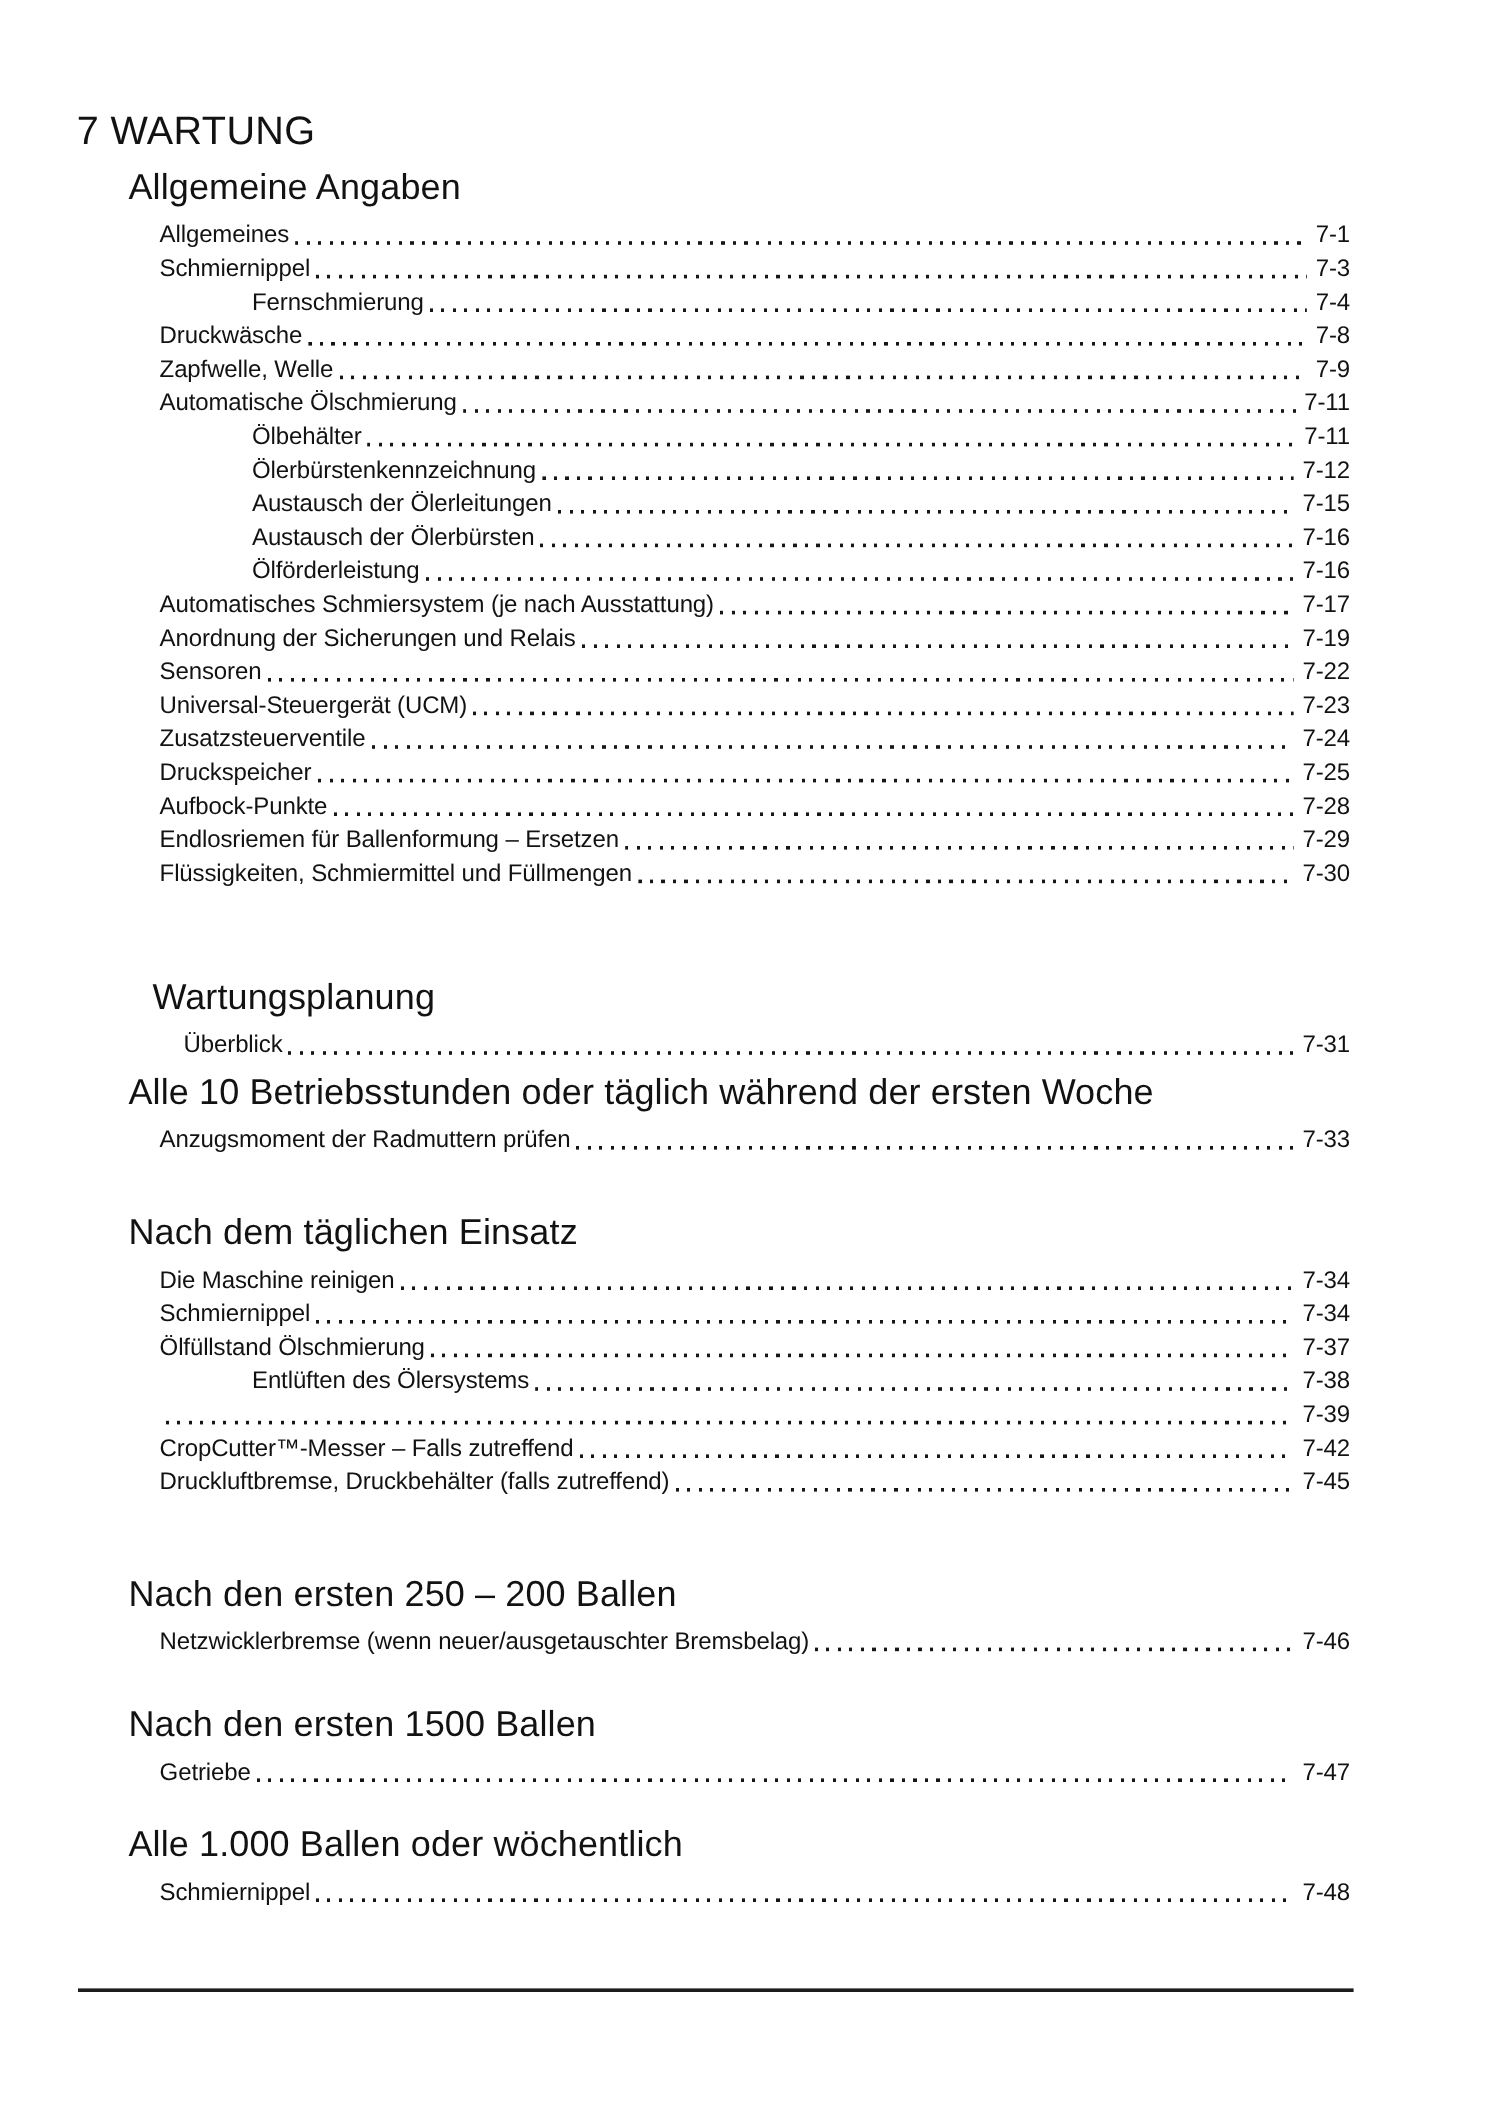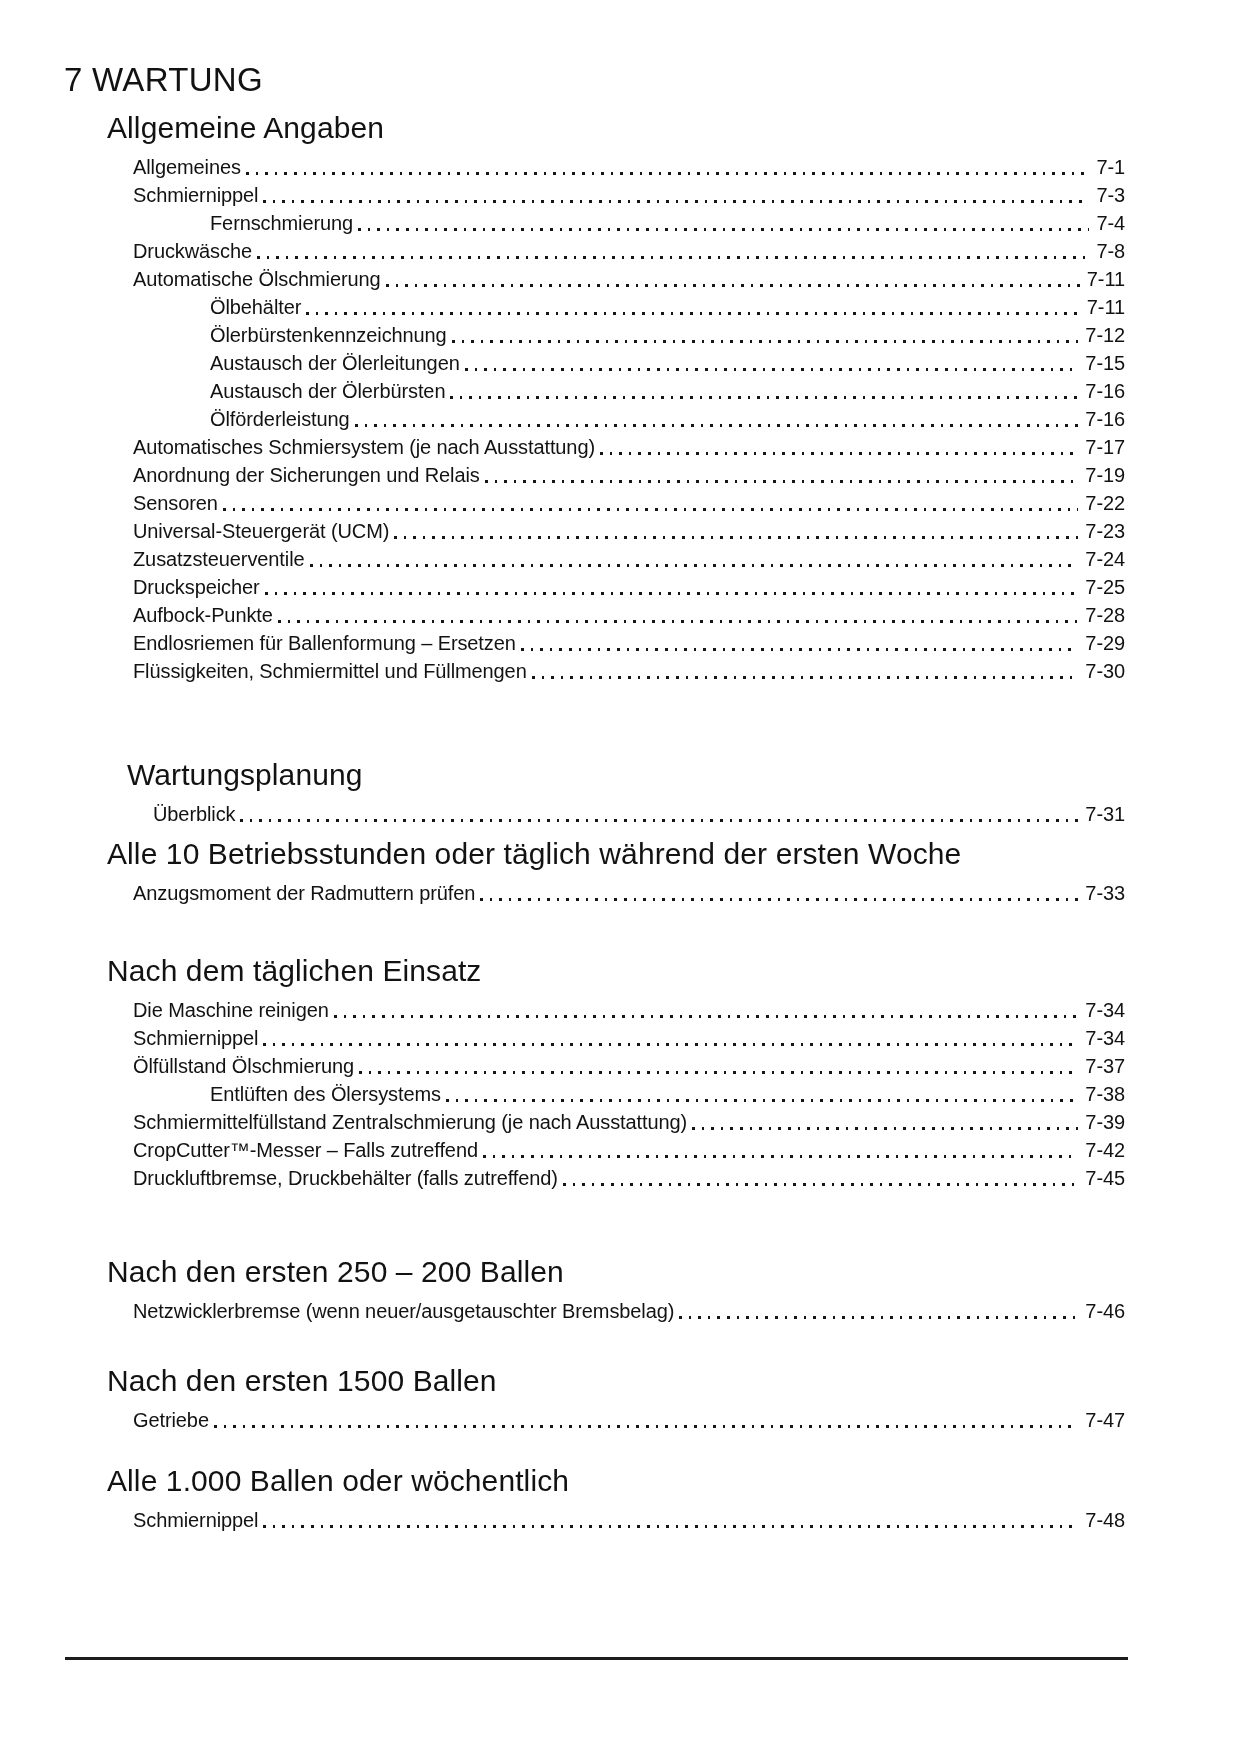--- a/index.html
+++ b/index.html
@@ -8,21 +8,21 @@
     background: #ffffff;
   }
   .sheet {
     position: relative;
     width: 1241px;
     height: 1754px;
     background: #ffffff;
     color: #121212;
     font-family: "Liberation Sans", "DejaVu Sans", sans-serif;
     box-sizing: border-box;
-    padding-top: 60px;
+    padding-top: 89px;
     overflow: hidden;
   }
   h1.chapter {
     margin: 0 0 0 64px;
     font-size: 33px;
     font-weight: 400;
     line-height: 40px;
     letter-spacing: 0.3px;
     white-space: nowrap;
   }
@@ -106,20 +106,25 @@
             <span class="label">Fernschmierung</span>
             <span class="leader"></span>
             <span class="pagenum">7-4</span>
           </div>
           <div class="entry">
             <span class="label">Druckwäsche</span>
             <span class="leader"></span>
             <span class="pagenum">7-8</span>
           </div>
           <div class="entry">
+            <span class="label">Zapfwelle, Welle</span>
+            <span class="leader"></span>
+            <span class="pagenum">7-9</span>
+          </div>
+          <div class="entry">
             <span class="label">Automatische Ölschmierung</span>
             <span class="leader"></span>
             <span class="pagenum">7-11</span>
           </div>
           <div class="entry lvl2">
             <span class="label">Ölbehälter</span>
             <span class="leader"></span>
             <span class="pagenum">7-11</span>
           </div>
           <div class="entry lvl2">
@@ -226,21 +231,20 @@
             <span class="label">Ölfüllstand Ölschmierung</span>
             <span class="leader"></span>
             <span class="pagenum">7-37</span>
           </div>
           <div class="entry lvl2">
             <span class="label">Entlüften des Ölersystems</span>
             <span class="leader"></span>
             <span class="pagenum">7-38</span>
           </div>
           <div class="entry">
-            <span class="label">Schmiermittelfüllstand Zentralschmierung (je nach Ausstattung)</span>
             <span class="leader"></span>
             <span class="pagenum">7-39</span>
           </div>
           <div class="entry">
             <span class="label">CropCutter™-Messer – Falls zutreffend</span>
             <span class="leader"></span>
             <span class="pagenum">7-42</span>
           </div>
           <div class="entry">
             <span class="label">Druckluftbremse, Druckbehälter (falls zutreffend)</span>

